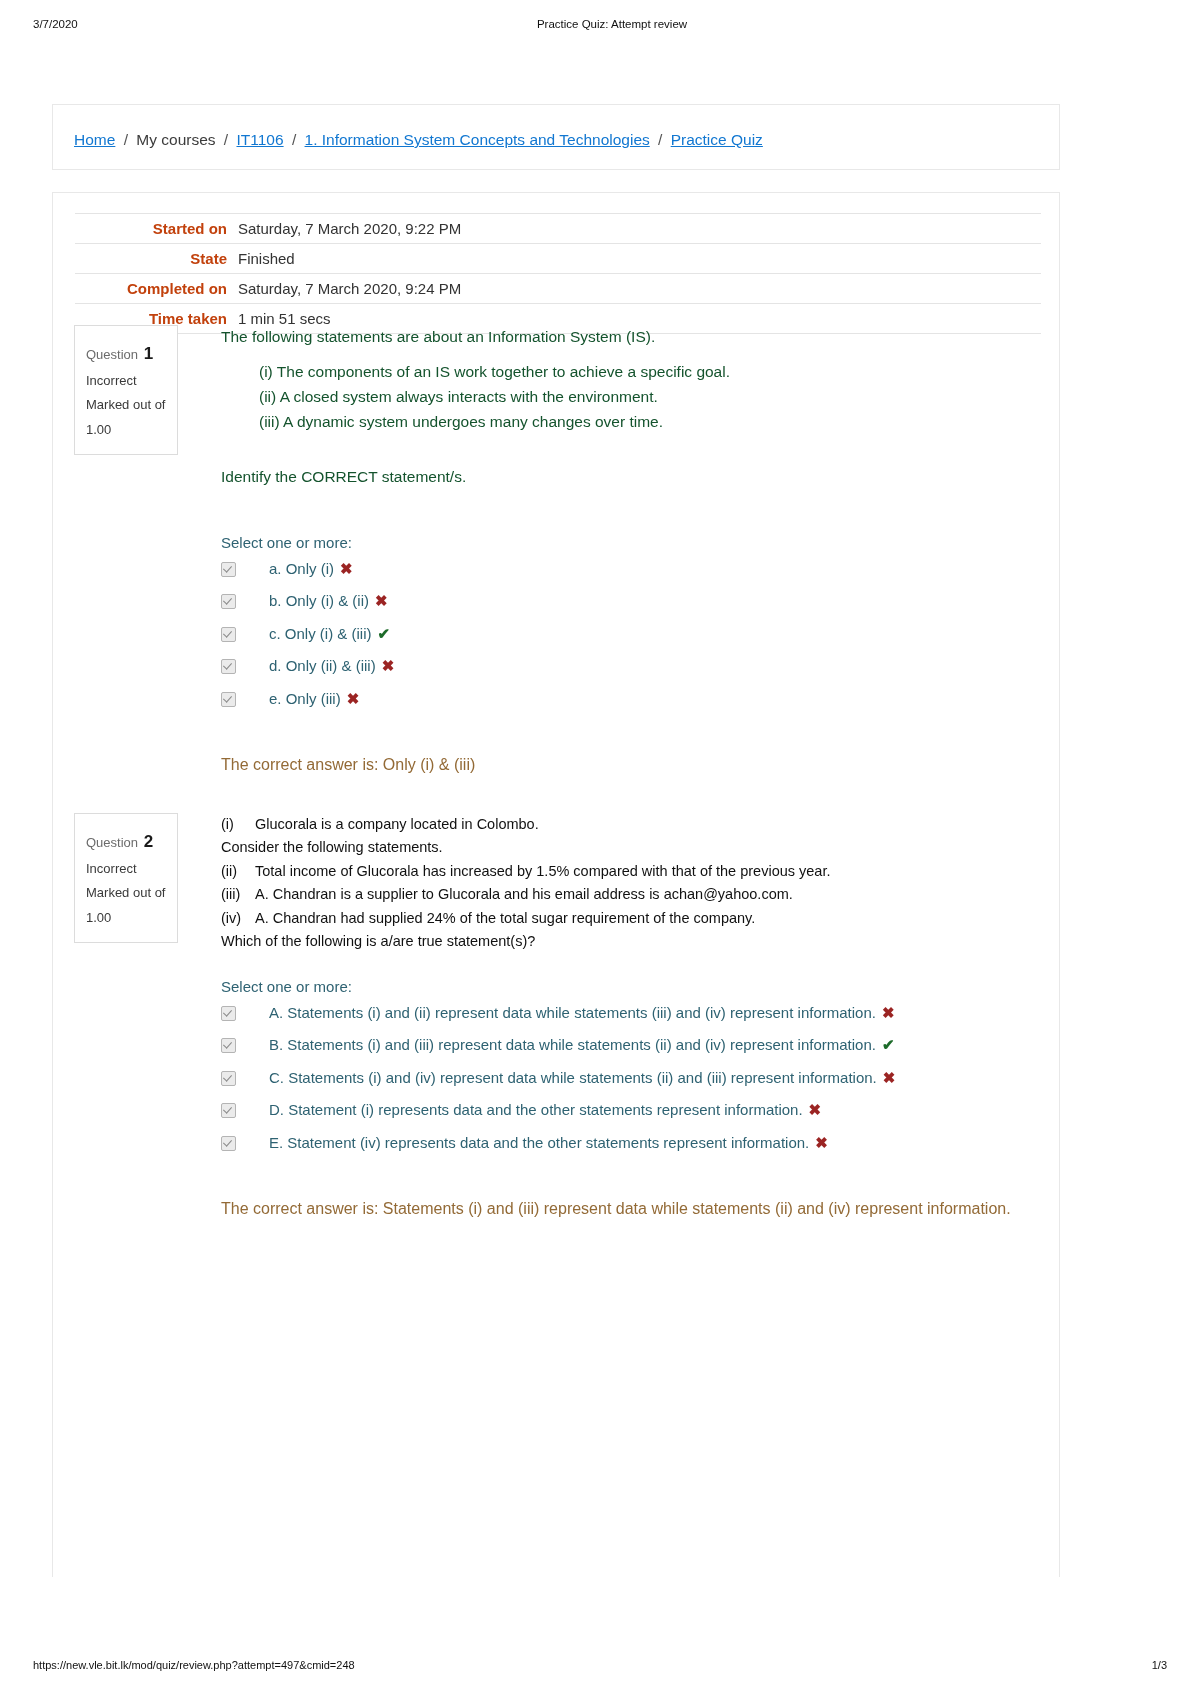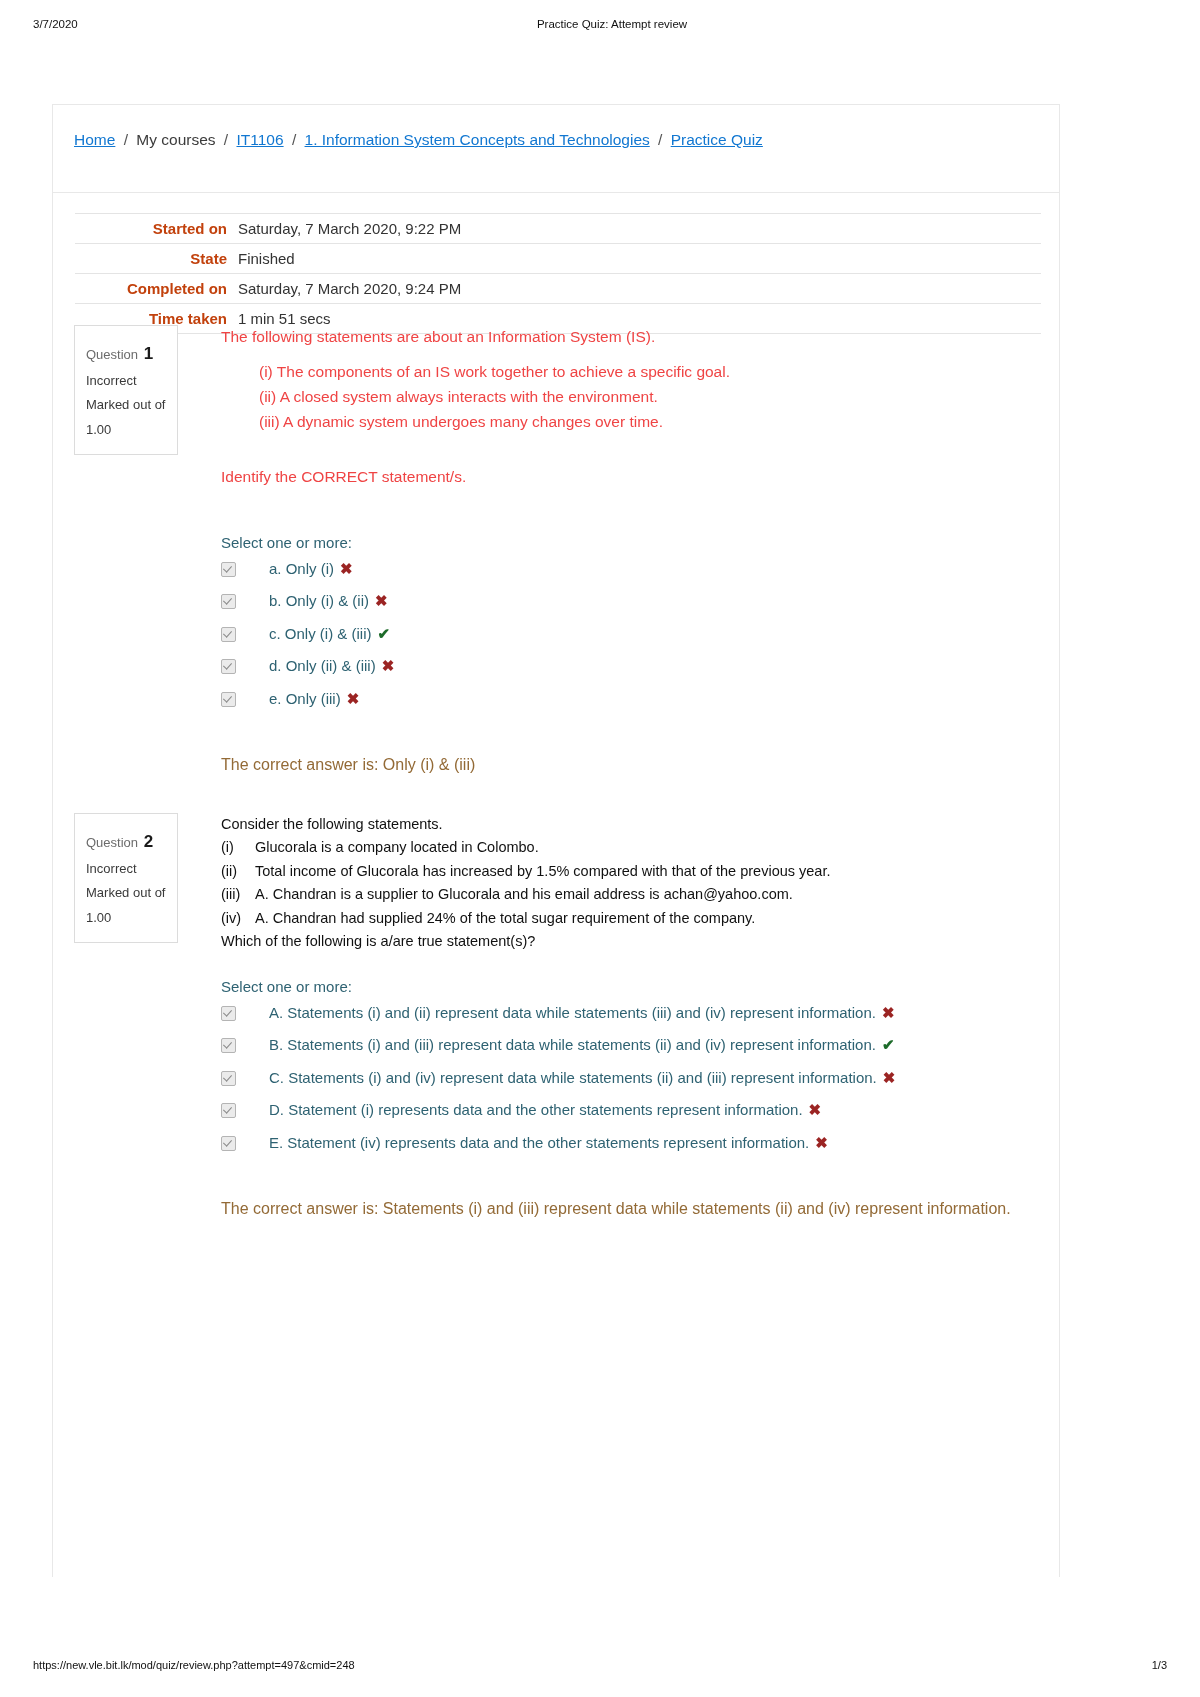--- a/index.html
+++ b/index.html
@@ -63,21 +63,21 @@
     top: 0;
     white-space: nowrap;
   }
 
   
   .breadcrumb-card {
     position: absolute;
     left: 52px;
     top: 104px;
     width: 1008px;
-    height: 89px;
+    height: 66px;
     border: 1px solid #e8e8e8;
     background: #fff;
     box-sizing: border-box;
   }
   .breadcrumb {
     position: absolute;
     left: 21px;
     top: 26px;
     font-size: 15.5px;
     color: #3b3b3b;
@@ -184,21 +184,21 @@
 
   .qbody {
     position: absolute;
     left: 168px;
     top: 0;
     width: 800px;
   }
 
   
   .qtext-teal {
-    color: #ef4444;
+    color: #14532d;
     font-size: 15.5px;
     line-height: 1.5;
   }
   .qtext-teal .stmt-indent {
     margin-left: 38px;
     margin-top: 12px;
   }
   .qtext-teal .stmt-indent div { line-height: 1.6; }
   .qtext-teal .identify {
     margin-top: 30px;
@@ -387,24 +387,24 @@
       <div class="qno">
         <span>Question</span>
         <b>2</b>
       </div>
       <div class="qstate">Incorrect</div>
       <div class="qmark">Marked out of 1.00</div>
     </div>
 
     <div class="qbody">
       <div class="qtext-black">
-        <div>Consider the following statements.</div>
         <div>
           <span class="num">(i)</span><span>Glucorala is a company located in Colombo.</span>
         </div>
+        <div>Consider the following statements.</div>
         <div>
           <span class="num">(ii)</span><span>Total income of Glucorala has increased by 1.5% compared with that of the previous year.</span>
         </div>
         <div>
           <span class="num">(iii)</span><span>A. Chandran is a supplier to Glucorala and his email address is achan@yahoo.com.</span>
         </div>
         <div>
           <span class="num">(iv)</span><span>A. Chandran had supplied 24% of the total sugar requirement of the company.</span>
         </div>
         <div>Which of the following is a/are true statement(s)?</div>

